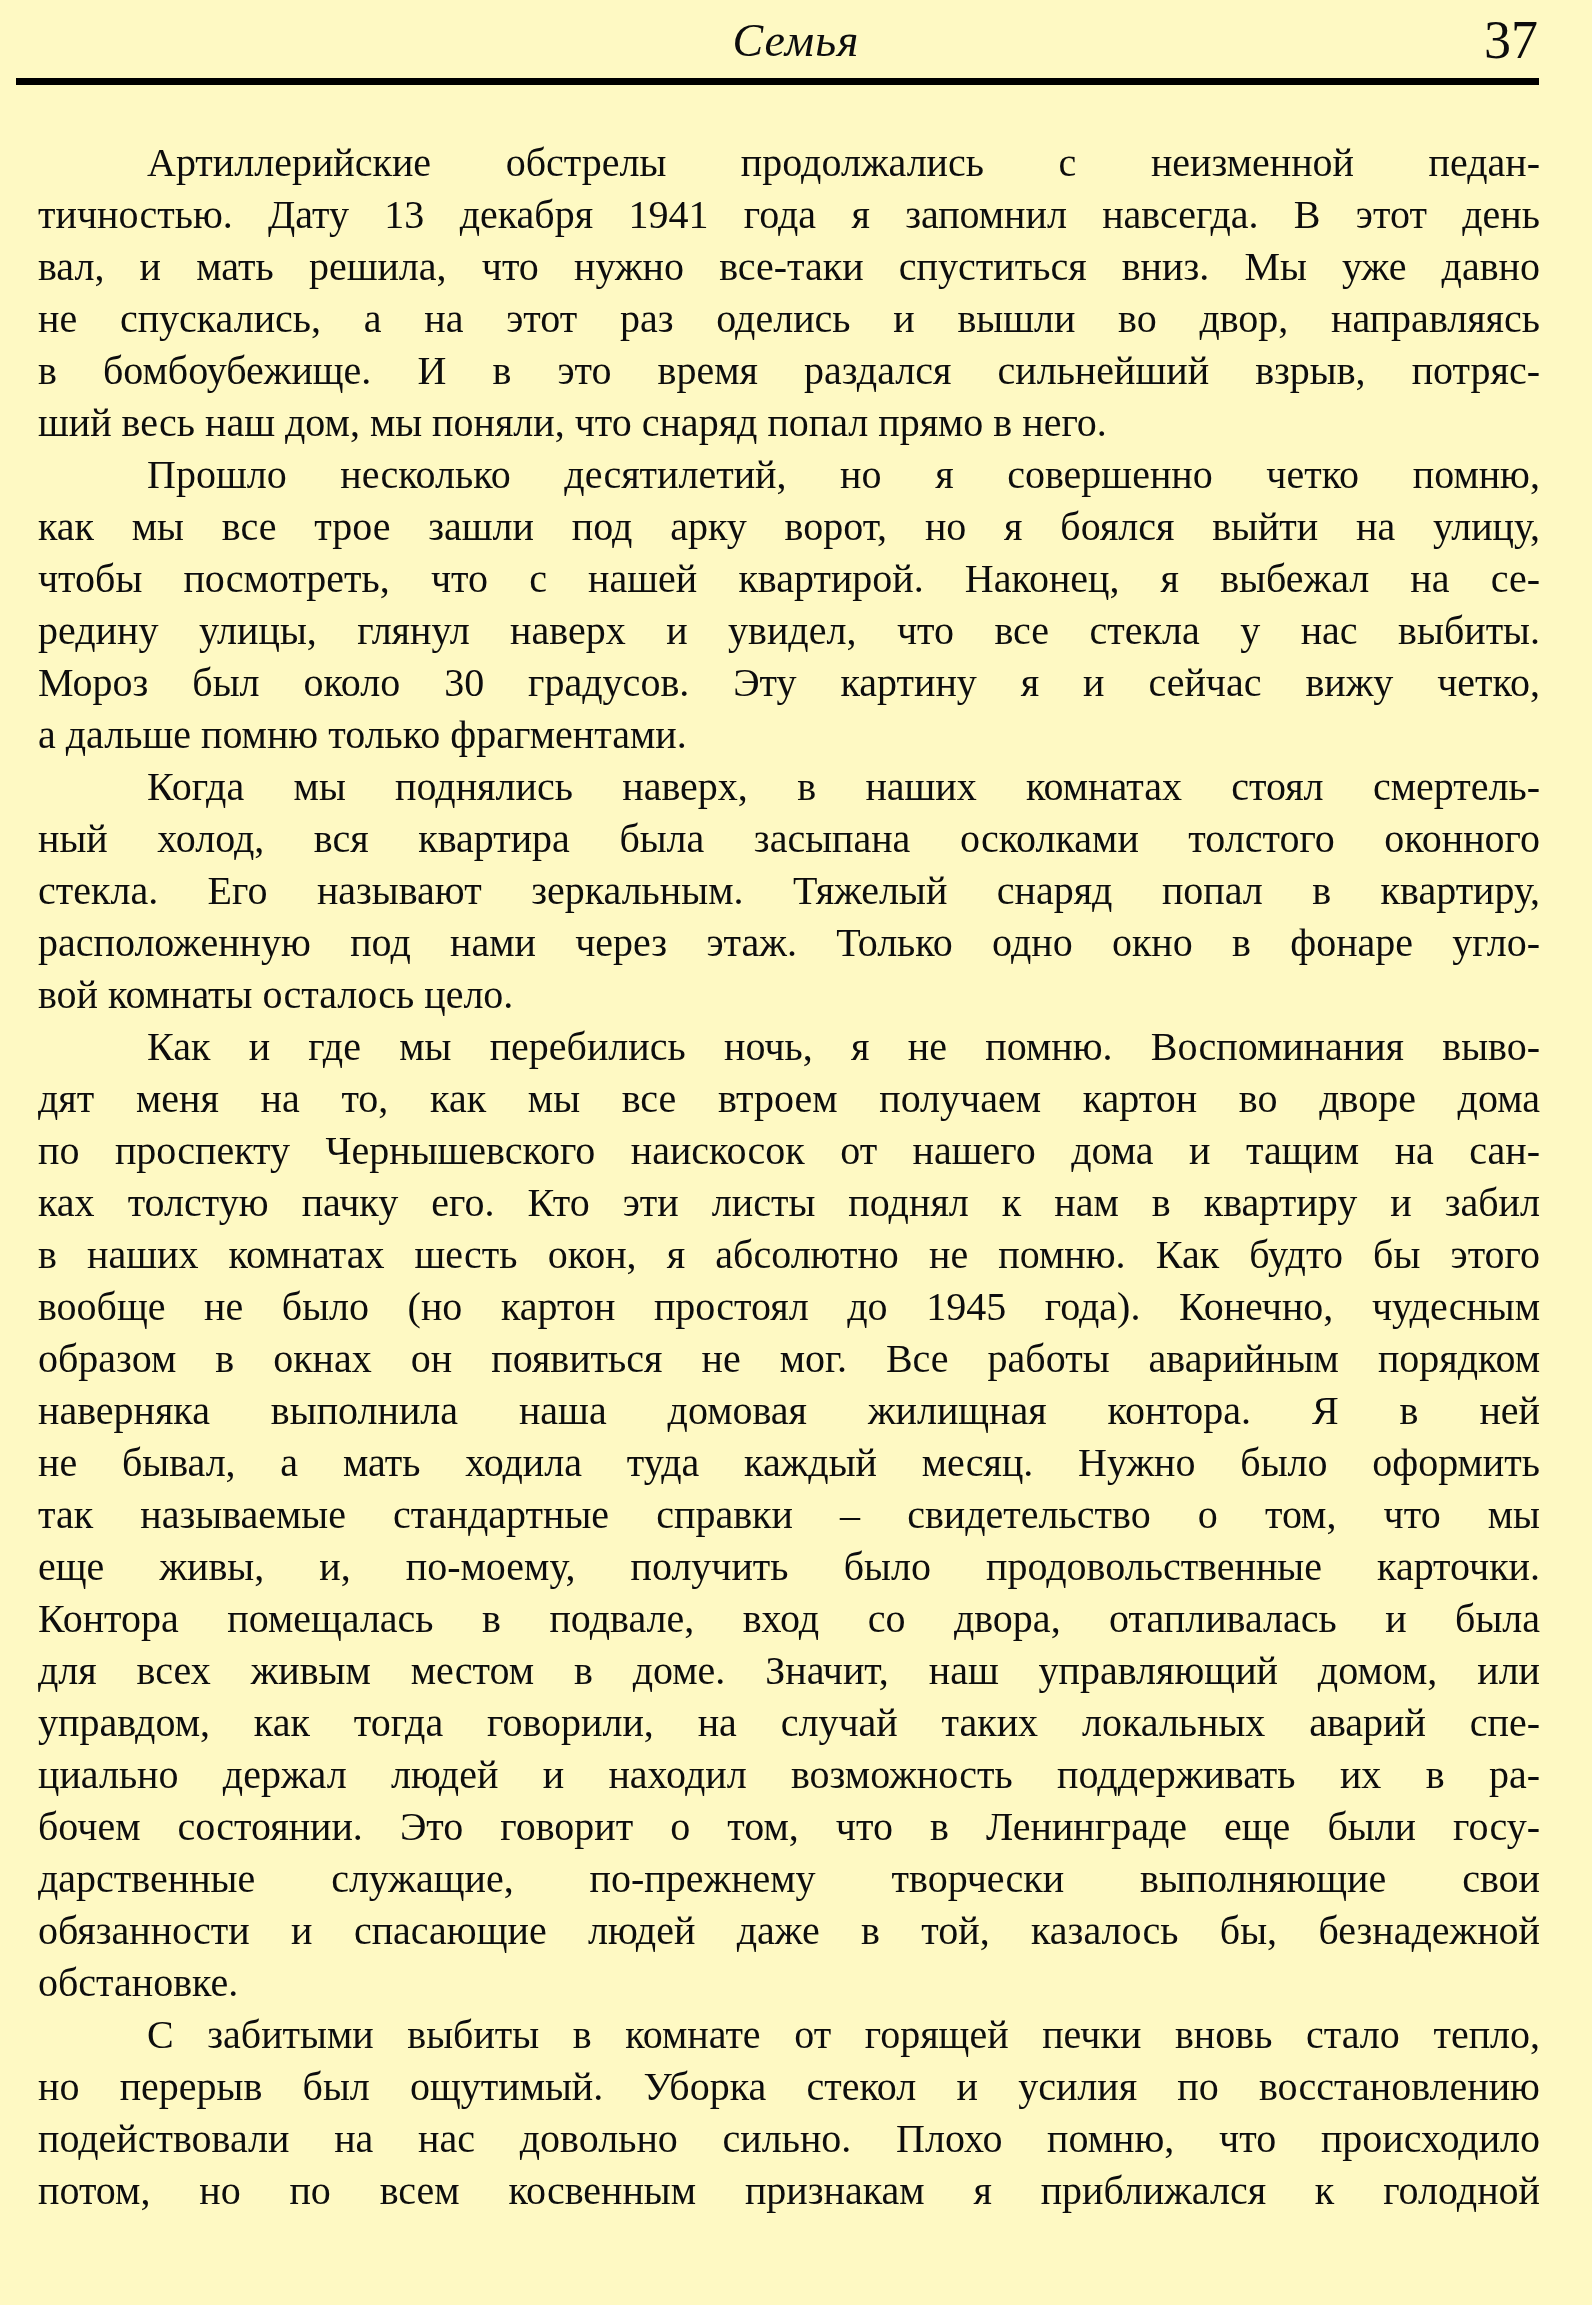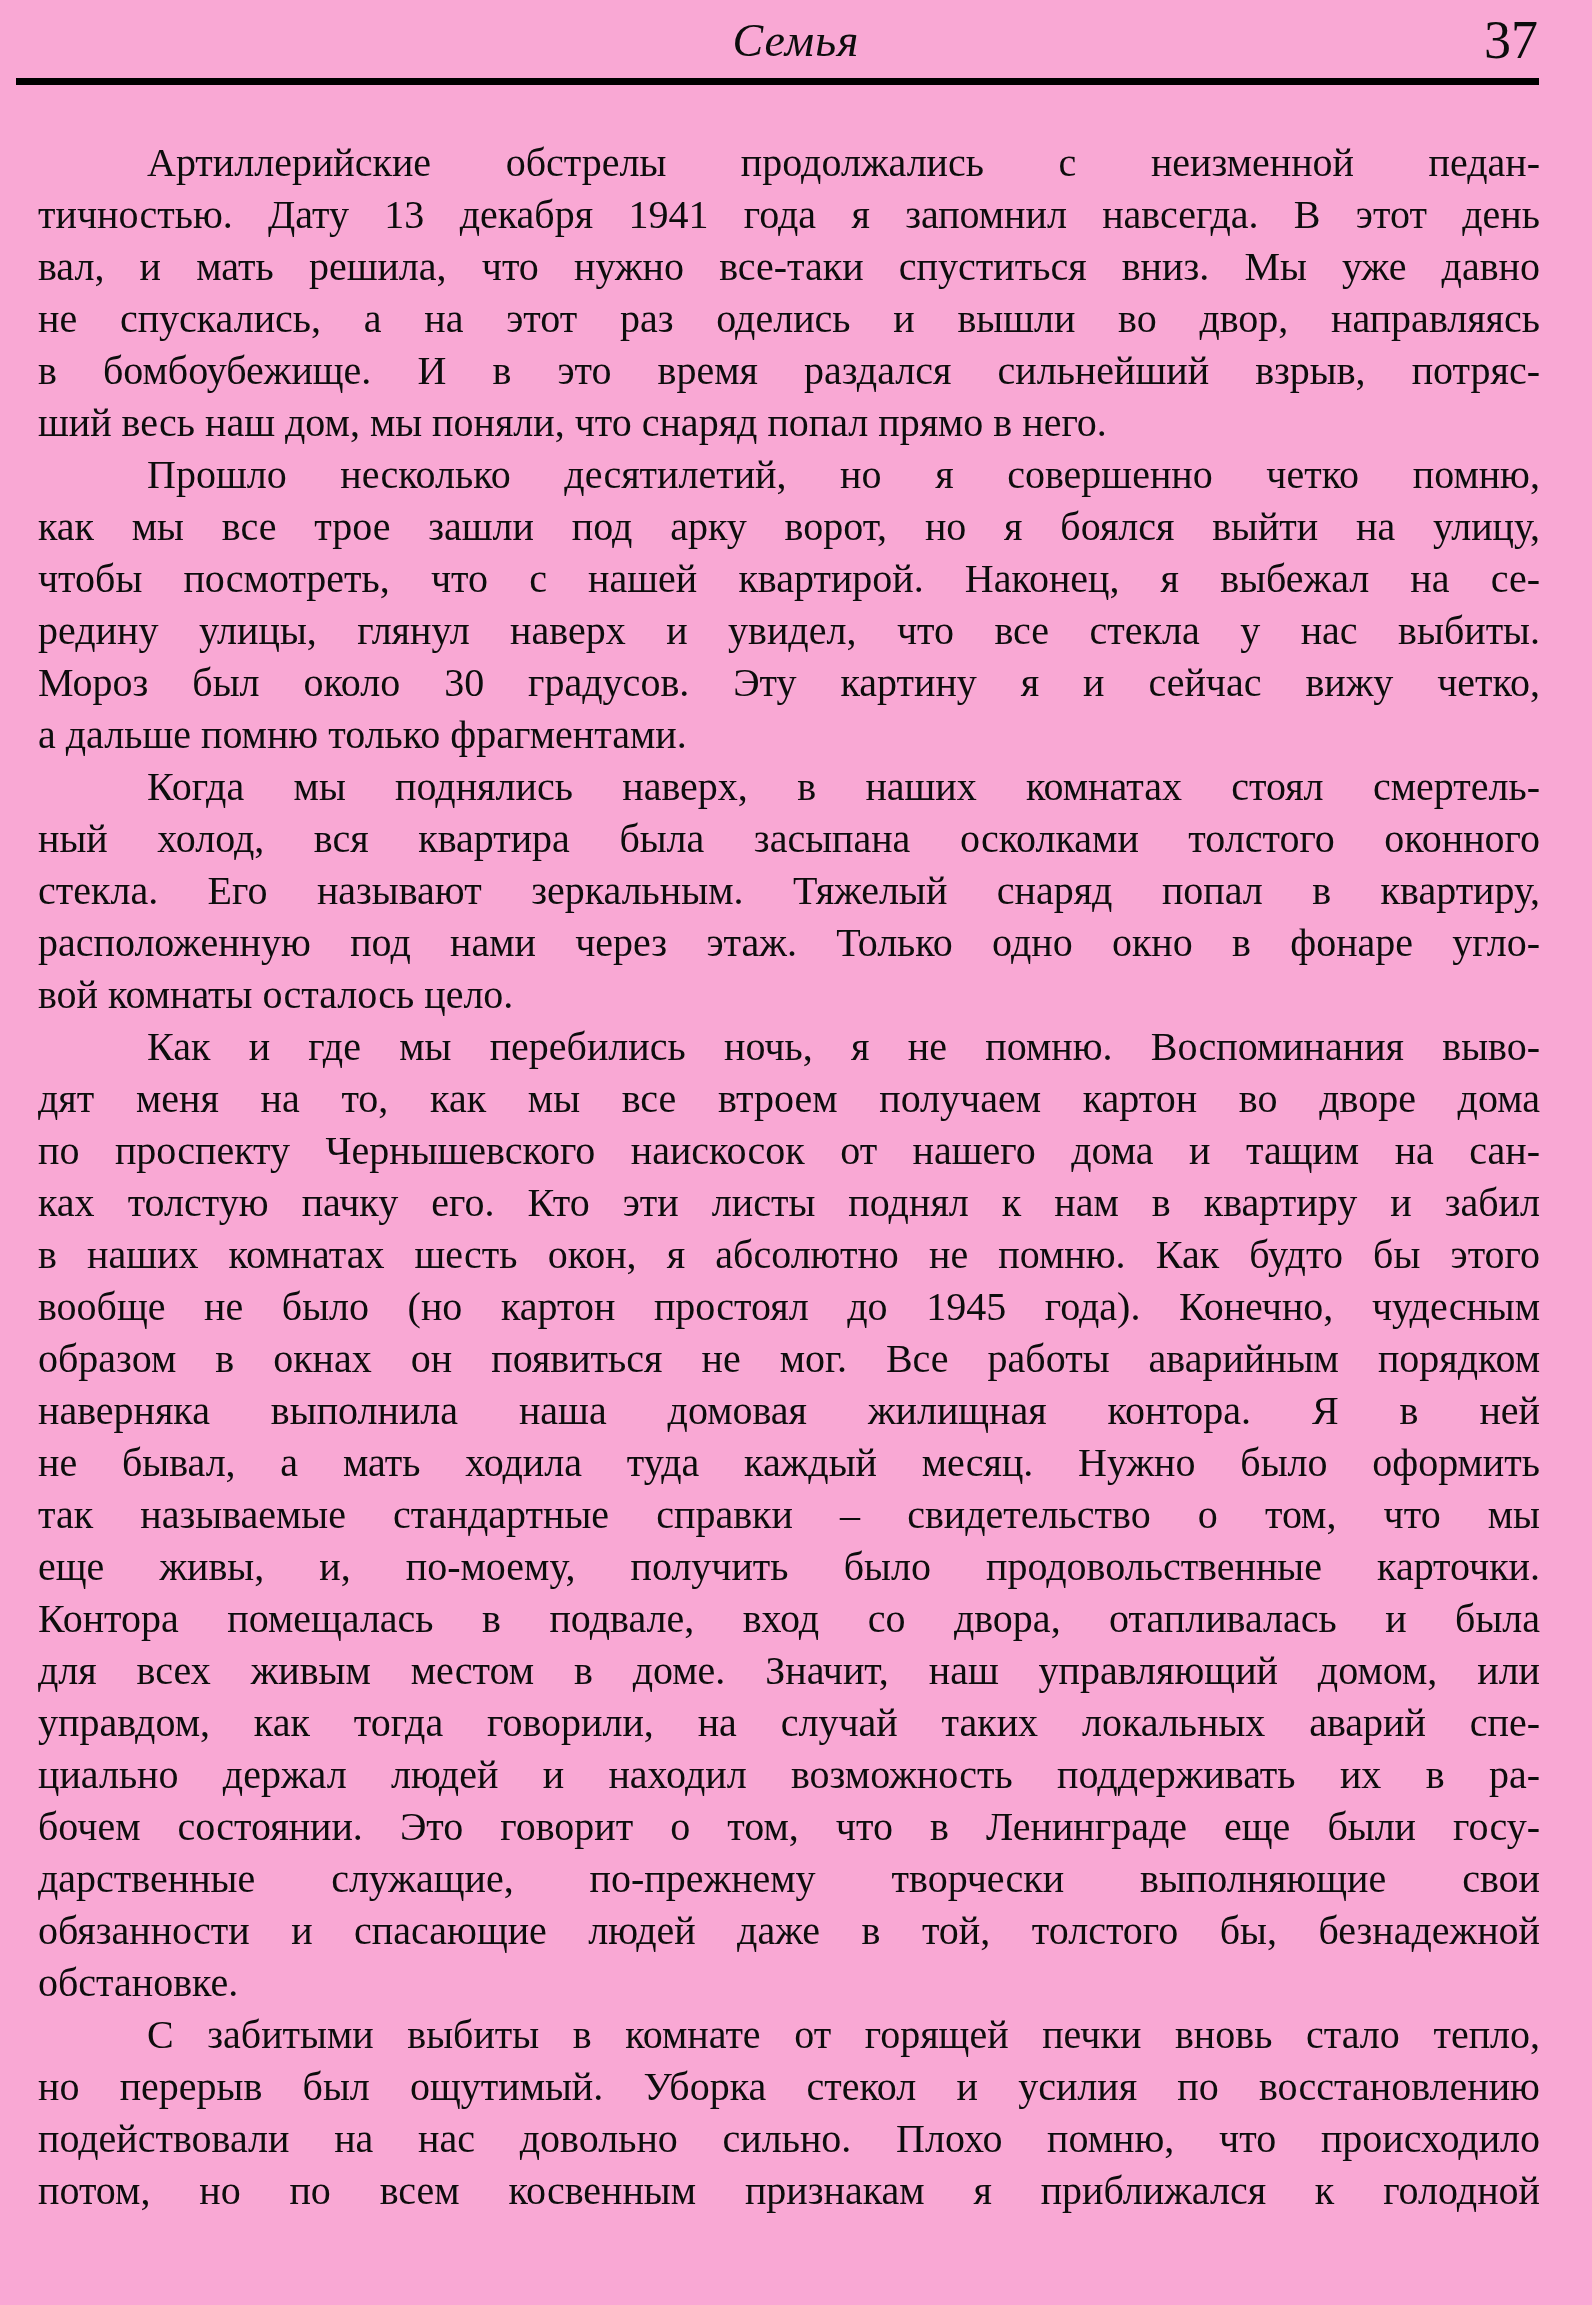--- a/index.html
+++ b/index.html
@@ -4,21 +4,21 @@
 <style>
   html, body {
     margin: 0;
     padding: 0;
     background: #ffffff;
   }
   .page {
     position: relative;
     width: 1592px;
     height: 2305px;
-    background: #f9a8d4;
+    background: #fef9c3;
     color: #0d0d0d;
     font-family: "Liberation Serif", "DejaVu Serif", serif;
     overflow: hidden;
     box-sizing: border-box;
   }
   .page-header {
     position: relative;
     height: 78px;
   }
   .running-title {
@@ -101,21 +101,21 @@
       <div class="line"><span>наверняка выполнила наша домовая жилищная контора. Я в ней</span></div>
       <div class="line"><span>не бывал, а мать ходила туда каждый месяц. Нужно было оформить</span></div>
       <div class="line"><span>так называемые </span><span class="bold">стандартные справки</span><span> – свидетельство о том, что мы</span></div>
       <div class="line"><span>еще живы, и, по-моему, получить было продовольственные карточки.</span></div>
       <div class="line"><span>Контора помещалась в подвале, вход со двора, отапливалась и была</span></div>
       <div class="line"><span>для всех живым местом в доме. Значит, наш управляющий домом, или</span></div>
       <div class="line"><span>управдом, как тогда говорили, на случай таких локальных аварий спе-</span></div>
       <div class="line"><span>циально держал людей и находил возможность поддерживать их в ра-</span></div>
       <div class="line"><span>бочем состоянии. Это говорит о том, что в Ленинграде еще были госу-</span></div>
       <div class="line"><span>дарственные служащие, по-прежнему творчески выполняющие свои</span></div>
-      <div class="line"><span>обязанности и спасающие людей даже в той, толстого бы, безнадежной</span></div>
+      <div class="line"><span>обязанности и спасающие людей даже в той, казалось бы, безнадежной</span></div>
       <div class="line nojust"><span>обстановке.</span></div>
       <div class="line indent"><span>С забитыми выбиты в комнате от горящей печки вновь стало тепло,</span></div>
       <div class="line"><span>но перерыв был ощутимый. Уборка стекол и усилия по восстановлению</span></div>
       <div class="line"><span>подействовали на нас довольно сильно. Плохо помню, что происходило</span></div>
       <div class="line"><span>потом, но по всем косвенным признакам я приближался к голодной</span></div>
     </main>
 </div>
 
 
 </body></html>

